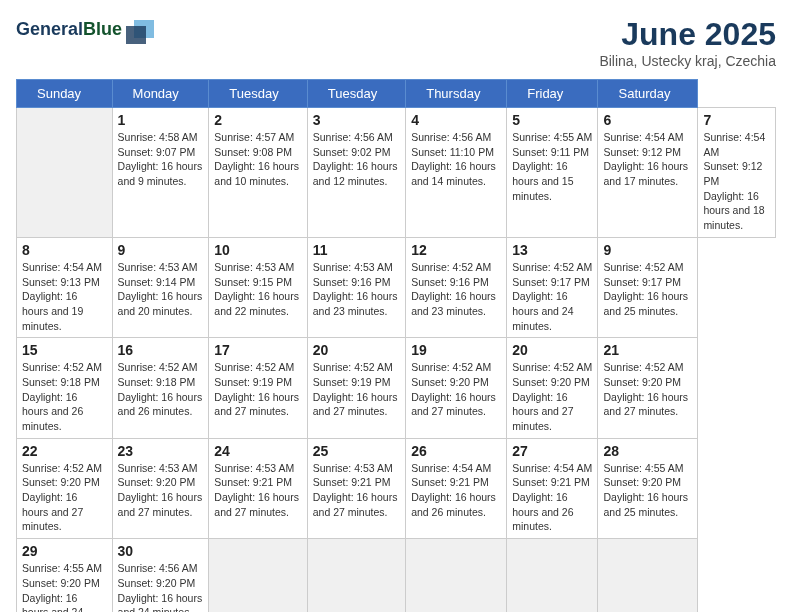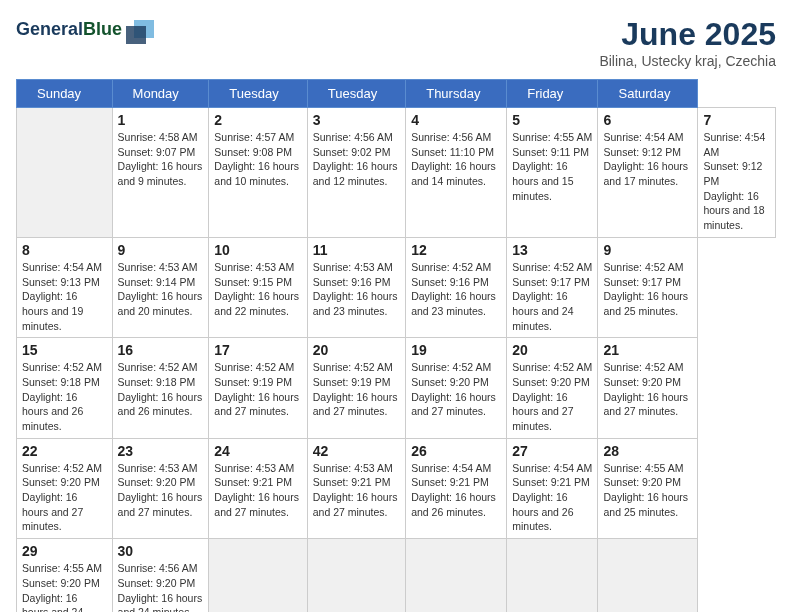--- a/index.html
+++ b/index.html
@@ -315,21 +315,21 @@
       </td>
         <td>
         <span class="day-num">24</span>
         <div class="day-info">
           <span>Sunrise: 4:53 AM</span><br>
           <span>Sunset: 9:21 PM</span><br>
           <span>Daylight: 16 hours and 27 minutes.</span>
         </div>
       </td>
         <td>
-        <span class="day-num">42</span>
+        <span class="day-num">25</span>
         <div class="day-info">
           <span>Sunrise: 4:53 AM</span><br>
           <span>Sunset: 9:21 PM</span><br>
           <span>Daylight: 16 hours and 27 minutes.</span>
         </div>
       </td>
         <td>
         <span class="day-num">26</span>
         <div class="day-info">
           <span>Sunrise: 4:54 AM</span><br>

